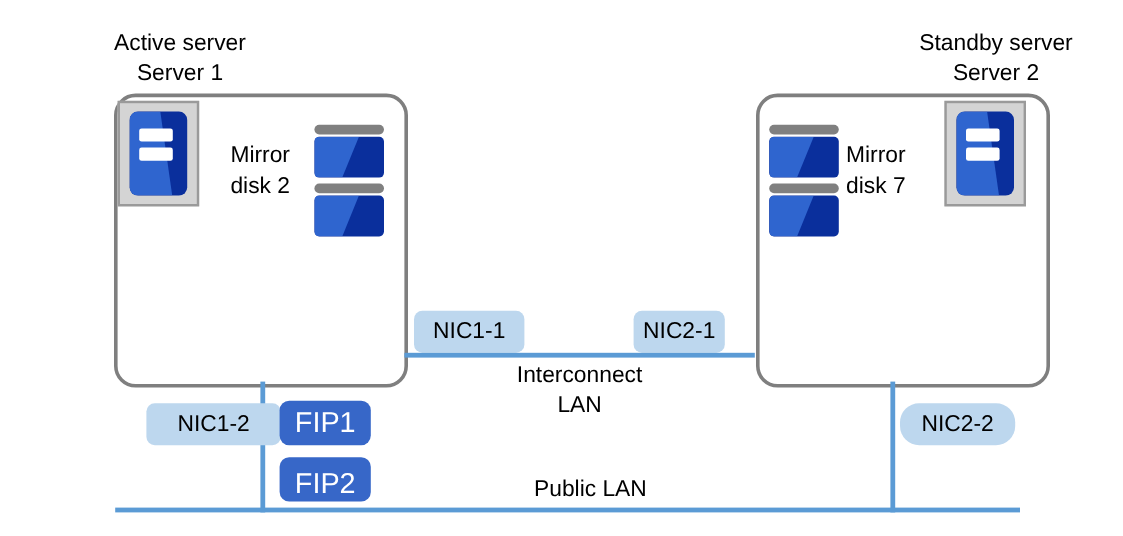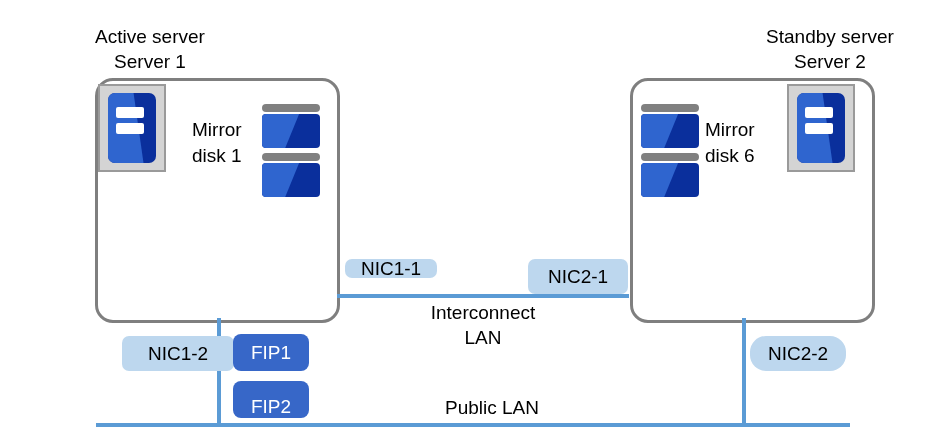--- a/index.html
+++ b/index.html
@@ -112,21 +112,21 @@
     justify-content: center;
     box-sizing: border-box;
   }
 
   
   .fip {
     position: absolute;
     background: #3767c8;
     border-radius: 8px;
     color: #ffffff;
-    font-size: 19px;
+    font-size: 24px;
     display: flex;
     align-items: center;
     justify-content: center;
     box-sizing: border-box;
   }
 
   
   .net-line-h {
     position: absolute;
     height: 4px;
@@ -149,21 +149,21 @@
   <div class="server-box" style="left:95px; top:78px; width:245px; height:245px;"></div>
 
   <div class="server-icon" style="left:98px; top:84px; width:68px; height:88px;">
     <div class="server-icon-body">
       <div class="server-bar b1"></div>
       <div class="server-bar b2"></div>
     </div>
   </div>
 
   <div class="caption" style="left:192px; top:118px;">Mirror</div>
-  <div class="caption" style="left:192px; top:144px;">disk 1</div>
+  <div class="caption" style="left:192px; top:144px;">disk 2</div>
 
   <div class="disk-stack" style="left:262px; top:104px; width:58px;">
     <div class="disk-unit">
       <div class="disk-cap"></div>
       <div class="disk-body"></div>
     </div>
     <div class="disk-gap"></div>
     <div class="disk-unit">
       <div class="disk-cap"></div>
       <div class="disk-body"></div>
@@ -176,39 +176,39 @@
   <div class="server-box" style="left:630px; top:78px; width:245px; height:245px;"></div>
 
   <div class="server-icon" style="left:787px; top:84px; width:68px; height:88px;">
     <div class="server-icon-body">
       <div class="server-bar b1"></div>
       <div class="server-bar b2"></div>
     </div>
   </div>
 
   <div class="caption" style="left:705px; top:118px;">Mirror</div>
-  <div class="caption" style="left:705px; top:144px;">disk 6</div>
+  <div class="caption" style="left:705px; top:144px;">disk 7</div>
 
   <div class="disk-stack" style="left:641px; top:104px; width:58px;">
     <div class="disk-unit">
       <div class="disk-cap"></div>
       <div class="disk-body"></div>
     </div>
     <div class="disk-gap"></div>
     <div class="disk-unit">
       <div class="disk-cap"></div>
       <div class="disk-body"></div>
     </div>
   </div>
 
-  <div class="nic" style="left:345px; top:259px; width:92px; height:19px;">
+  <div class="nic" style="left:345px; top:259px; width:92px; height:35px;">
     <span>NIC1-1</span>
   </div>
 
-  <div class="nic" style="left:528px; top:259px; width:100px; height:35px;">
+  <div class="nic" style="left:528px; top:259px; width:76px; height:35px;">
     <span>NIC2-1</span>
   </div>
 
   <div class="net-line-h" style="left:337px; top:294px; width:292px;"></div>
 
   <div class="caption center" style="left:383px; top:326px; width:200px;">LAN</div>
   <div class="caption center" style="left:383px; top:301px; width:200px;">Interconnect</div>
 
   <div class="net-line-v" style="left:217px; top:318px; height:109px;"></div>
 

